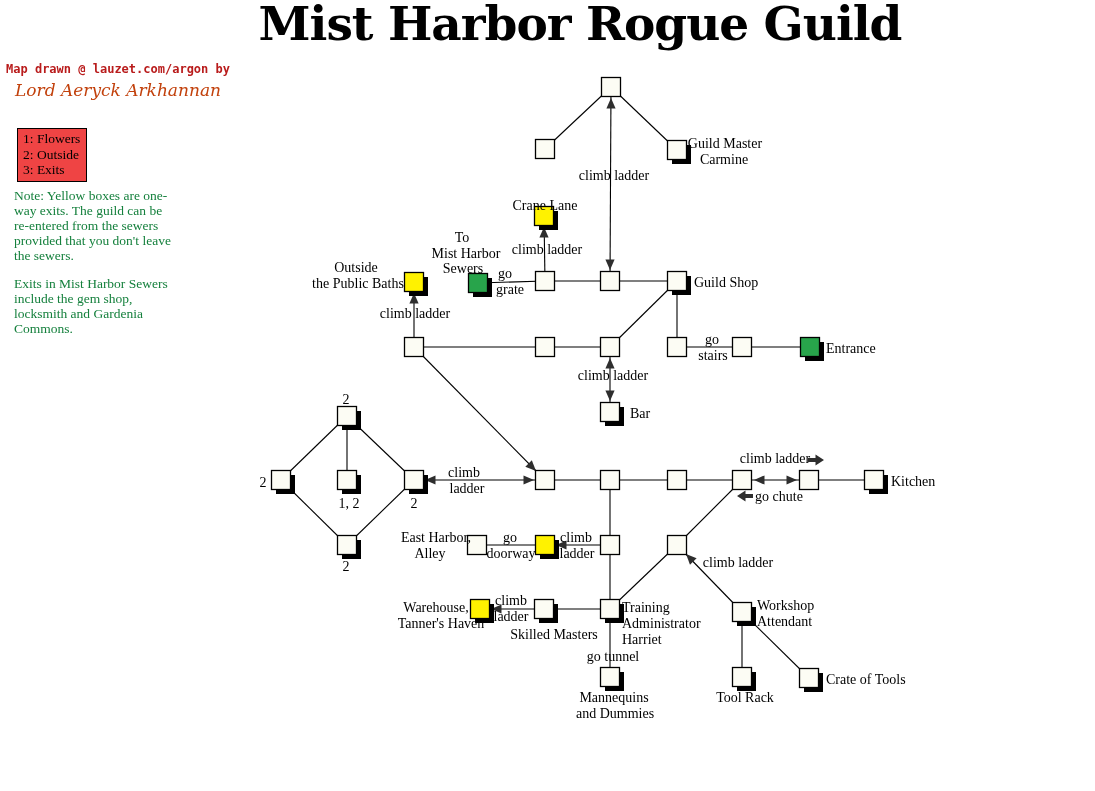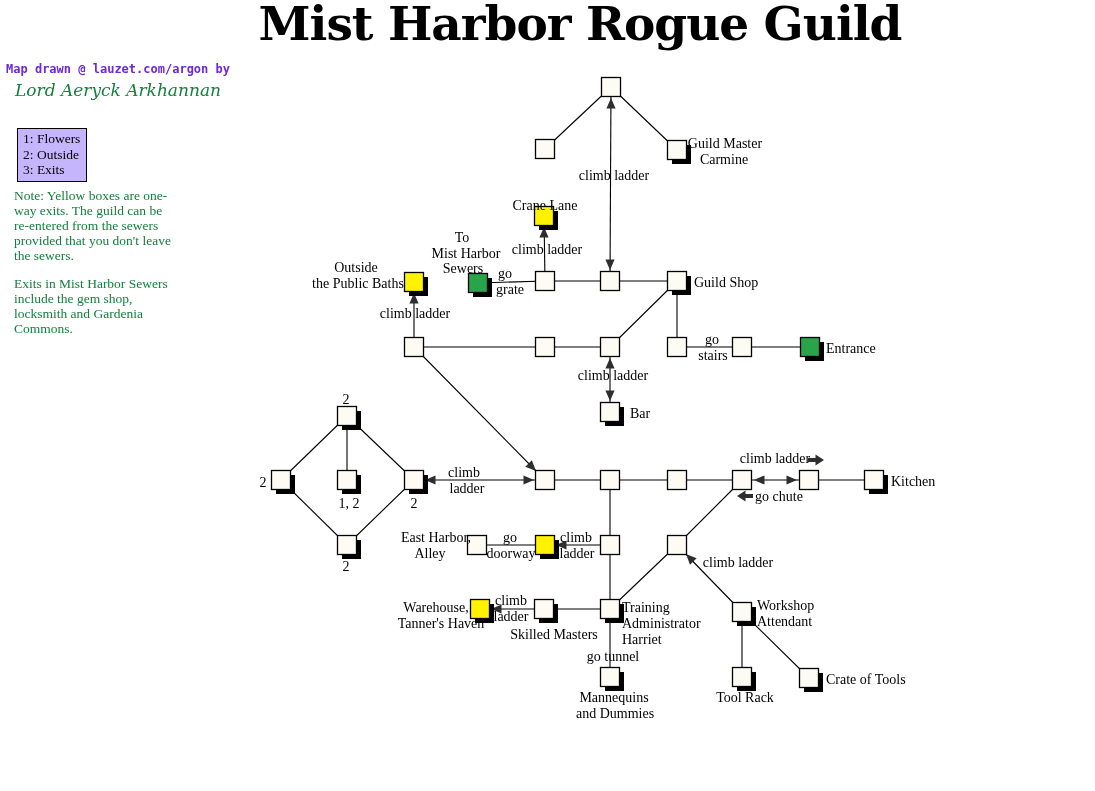--- a/index.html
+++ b/index.html
@@ -3,24 +3,24 @@
 <meta charset="utf-8">
 <style>
   html,body{margin:0;padding:0;background:#fff;}
   #page{position:relative;width:1095px;height:777px;background:#ffffff;overflow:hidden;
         font-family:"Liberation Serif", serif;}
   #title{position:absolute;left:230px;top:-4px;width:700px;text-align:center;margin:0;
          font-family:"DejaVu Serif", serif;font-weight:bold;font-size:47px;color:#000;
          letter-spacing:-1px;}
   #credit{position:absolute;left:6px;top:62px;width:224px;text-align:center;}
   #credit .l1{font-family:"DejaVu Sans Mono", monospace;font-weight:bold;font-size:12px;
-              color:#6d28d9;white-space:nowrap;}
+              color:#b91c1c;white-space:nowrap;}
   #credit .l2{font-family:"DejaVu Serif", serif;font-style:italic;font-size:17px;
-              color:#15803d;margin-top:4px;}
-  #legend{position:absolute;left:17px;top:128px;border:1.6px solid #000;background:#c4b5fd;
+              color:#c2410c;margin-top:4px;}
+  #legend{position:absolute;left:17px;top:128px;border:1.6px solid #000;background:#ef4444;
           padding:2px 6px 3px 5px;font-size:13.5px;line-height:15.5px;color:#000;}
   #notes{position:absolute;left:14px;top:188px;width:160px;font-size:13.5px;
          line-height:15px;color:#15803d;}
   #notes p{margin:0 0 13px 0;}
   #map-svg{position:absolute;left:0;top:0;}
   text.map-label{font-family:"Liberation Serif", serif;font-size:14px;fill:#000;}
 </style>
 </head>
 <body>
 

